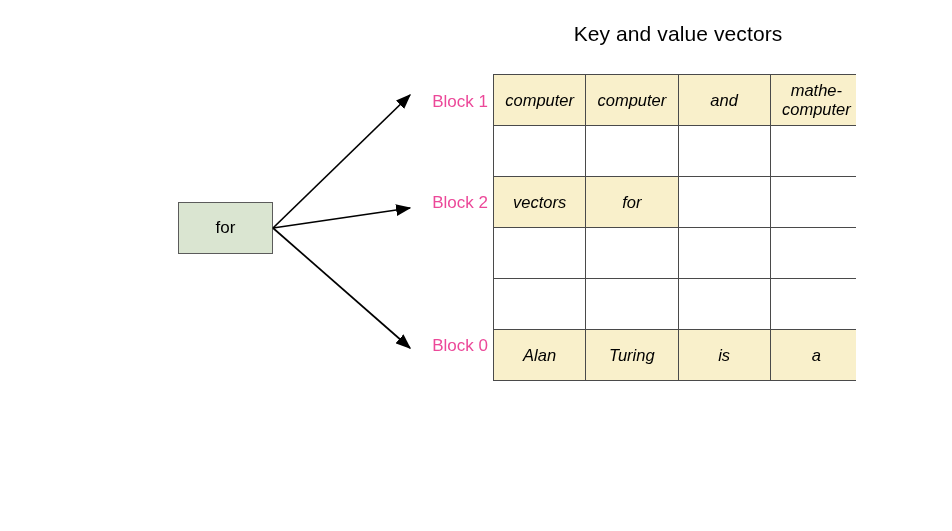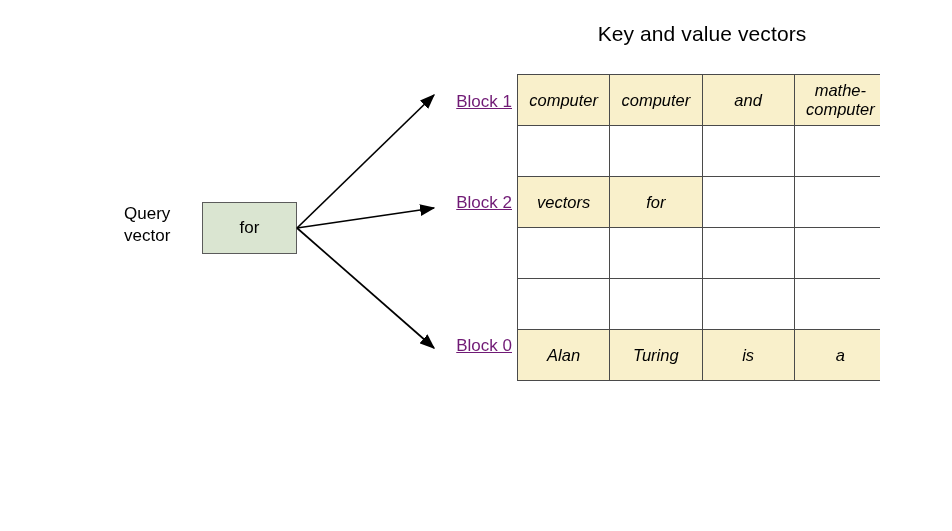--- a/index.html
+++ b/index.html
@@ -10,21 +10,20 @@
   body {
     font-family: "Liberation Sans", sans-serif;
     -webkit-font-smoothing: antialiased;
   }
   #canvas {
     position: relative;
     width: 856px;
     height: 531px;
     background: #ffffff;
     overflow: hidden;
-    margin-left: 24px;
   }
 
   
   #diagram-title {
     position: absolute;
     left: 0;
     top: 22px;
     width: 952px;
     text-align: center;
     font-size: 21px;
@@ -76,23 +75,22 @@
     height: 531px;
     pointer-events: none;
   }
 
   
   .block-label {
     position: absolute;
     width: 72px;
     text-align: right;
     font-size: 17px;
-    color: #701a75;
+    color: #ec4899;
     line-height: 20px;
-    text-decoration: underline;
   }
   #block-label-0 { left: 416px; top: 336px; }
   #block-label-1 { left: 416px; top: 92px; }
   #block-label-2 { left: 416px; top: 193px; }
 
   
   #kv-table {
     position: absolute;
     left: 493px;
     top: 74px;
@@ -122,24 +120,20 @@
 </style>
 </head>
 <body>
 
 <div id="canvas">
 
   <div id="diagram-title">
     <span class="title-inner">Key and value vectors</span>
   </div>
 
-  <div id="query-vector-label">
-    <span class="ln">Query</span>
-    <span class="ln">vector</span>
-  </div>
 
   <div id="query-vector-box">
     <span>for</span>
   </div>
 
   <svg id="arrows-layer" viewBox="0 0 952 531">
     <defs>
       <marker id="arrowhead" markerWidth="9" markerHeight="7" refX="8.2" refY="3.5" orient="auto" markerUnits="strokeWidth">
         <polygon points="0 0, 9 3.5, 0 7" fill="#000000"></polygon>
       </marker>

